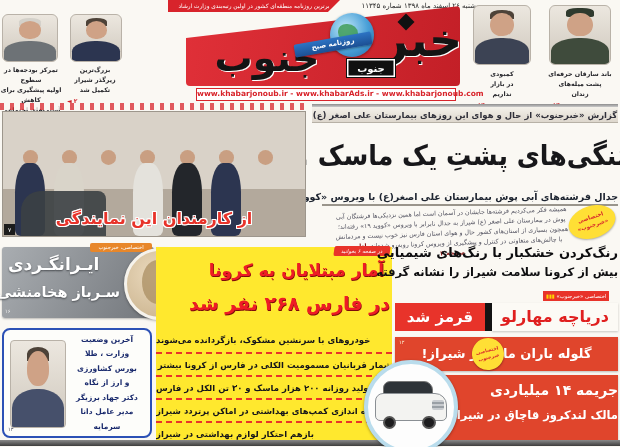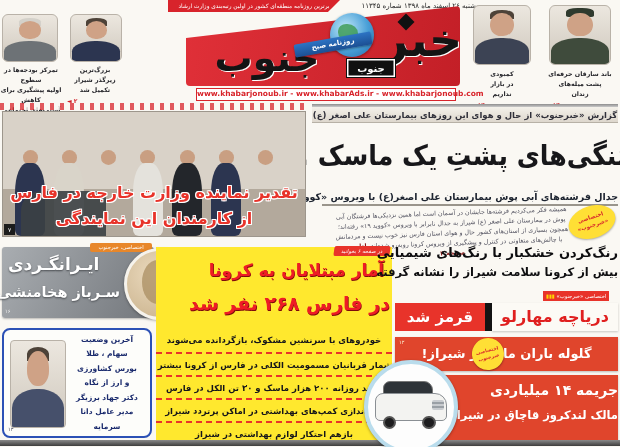--- a/index.html
+++ b/index.html
@@ -74,21 +74,21 @@
   .iran-t2{left:2px;top:284px;width:118px;font-size:14.5px;font-weight:bold;color:#fff;text-align:left;text-shadow:0 1px 2px #4a4d51;white-space:nowrap}
   .iran-page{left:5px;top:308px;font-size:5px;color:#eee}
   .relief{left:124px;top:248px;width:72px;height:72px;border-radius:50%;background:radial-gradient(circle at 40% 35%,#ead9bd,#c6ae87);border:3px solid #f6f3ec;box-shadow:0 1px 3px rgba(0,0,0,.35)}
   .relief i{position:absolute;left:22%;top:14%;width:46%;height:66%;background:#a98e62;border-radius:52% 40% 44% 52%;opacity:.75}
 
   
   .yellow-col{left:156px;top:247px;width:236px;height:196px;background:#ffe82e}
   .corona-tag{left:334px;top:246px;width:56px;height:10px;background:#e8332a;color:#fff;font-size:5.3px;text-align:center;line-height:10px;transform:skewX(-8deg);border-radius:2px;white-space:nowrap}
   .corona-t1{left:203px;top:260px;width:187px;font-size:17px;font-weight:bold;color:#ee1c25;text-align:center;text-shadow:.6px .6px 0 #7e0a0a;white-space:nowrap}
   .corona-t2{left:203px;top:292px;width:187px;font-size:19px;font-weight:bold;color:#ee1c25;text-align:right;text-shadow:.6px .6px 0 #7e0a0a;white-space:nowrap}
-  .news-row{left:156px;width:236px;height:23px;font-size:8.5px;font-weight:bold;color:#15151a;text-align:center;line-height:22px;border-top:2px dashed #e8332a;white-space:nowrap;overflow:hidden}
+  .news-row{left:156px;width:236px;height:23px;font-size:8.5px;font-weight:bold;color:#15151a;text-align:left;line-height:22px;border-top:2px dashed #e8332a;white-space:nowrap;overflow:hidden}
   .news-row.first{border-top:none}
 
   
   .stocks-box{left:2px;top:328px;width:150px;height:110px;background:#fdfdfa;border:2.5px solid #2b50b5;border-radius:8px}
   .stocks-photo{left:10px;top:340px;width:56px;height:88px;border-radius:4px}
   .stocks-text{left:66px;top:333px;width:82px;font-size:7.5px;font-weight:bold;color:#1c2c6e;text-align:center;line-height:1.93}
   .stocks-page{left:8px;top:426px;font-size:5px;color:#445}
 
   
   .kh1{left:395px;top:245px;width:223px;font-size:13px;font-weight:bold;color:#0e0e10;text-align:center;white-space:nowrap}
@@ -218,21 +218,21 @@
         <div class="gh"></div>
         <div class="gb t-navy"></div>
       </div>
     <div class="gp" style="left:82%">
         <div class="gh"></div>
         <div class="gb t-suit"></div>
       </div>
     <div class="gp-prop"></div>
   </div>
   <div class="abs gcaption">
-    <span>تقدیر نماینده وزارت خارجه در فارس</span><br>
+    <br>
     <span>از کارمندان این نمایندگی</span>
   </div>
   <div class="abs gpage">۷</div>
 
   <div class="abs iran-box"></div>
   <div class="abs iran-tag">اختصاصی، خبرجنوب</div>
   <div class="abs iran-t1">ایـرانگـردی</div>
   <div class="abs iran-t2">سـرباز هخامنشی</div>
   <div class="abs iran-page">۱۶</div>
   <div class="abs relief">
@@ -250,21 +250,21 @@
   <div class="abs news-row" style="top:421px">بازهم احتکار لوازم بهداشتی در شیراز</div>
 
   <div class="abs stocks-box"></div>
   <div class="portrait stocks-photo">
     <div class="hair"></div>
     <div class="head"></div>
     <div class="torso t-shirt"></div>
   </div>
   <div class="abs stocks-text">
     <span>آخرین وضعیت</span><br>
-    <span>سهام ، طلا</span><br>
+    <span>وزارت ، طلا</span><br>
     <span>بورس کشاورزی</span><br>
     <span>و ارز از نگاه</span><br>
     <span>دکتر جهاد برزیگر</span><br>
     <span>مدیر عامل دانا سرمایه</span>
   </div>
   <div class="abs stocks-page">۱۳</div>
 
   <div class="abs kh1">رنگ‌کردن خشکبار با رنگ‌های شیمیایی</div>
   <div class="abs kh2">بیش از کرونا سلامت شیراز را نشانه گرفته</div>
 

